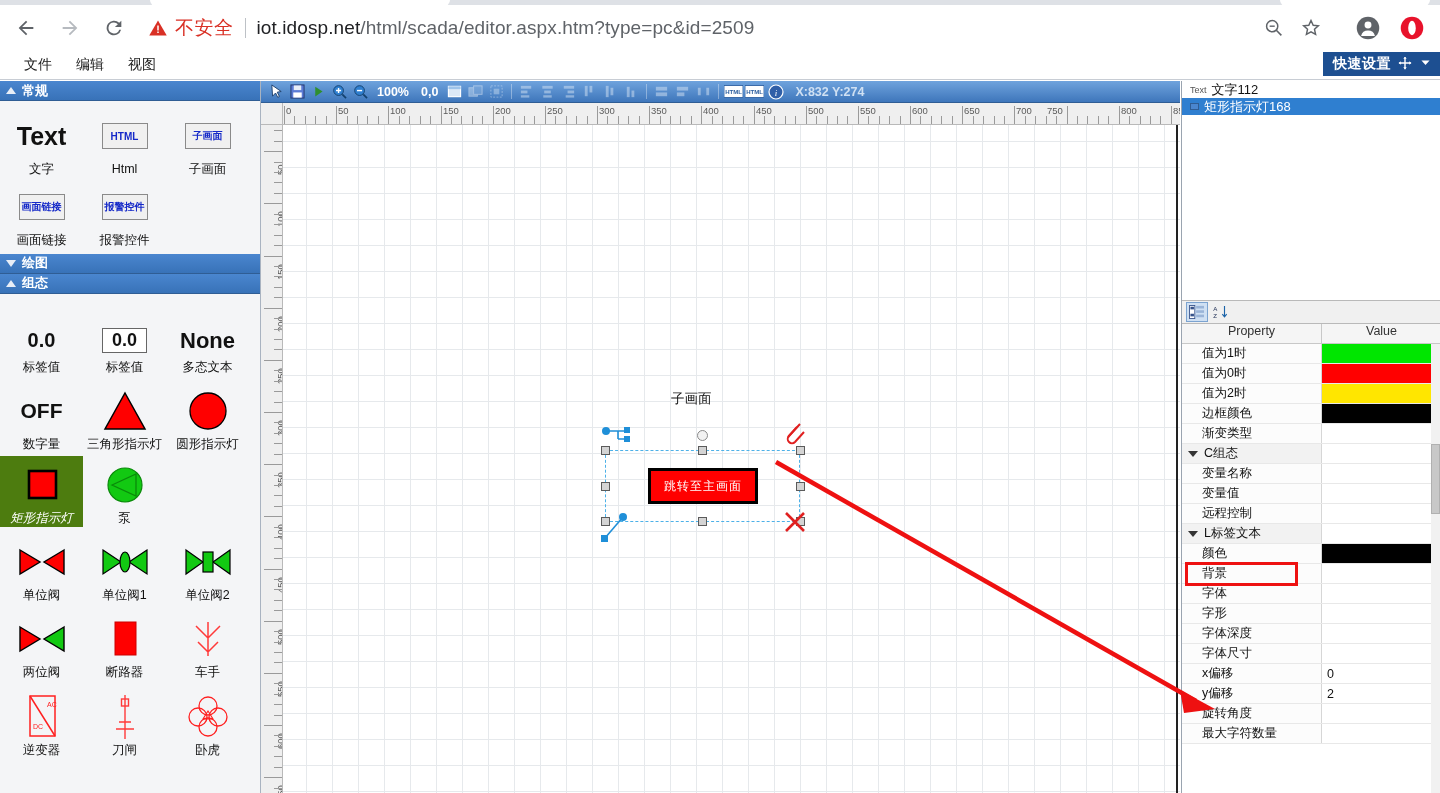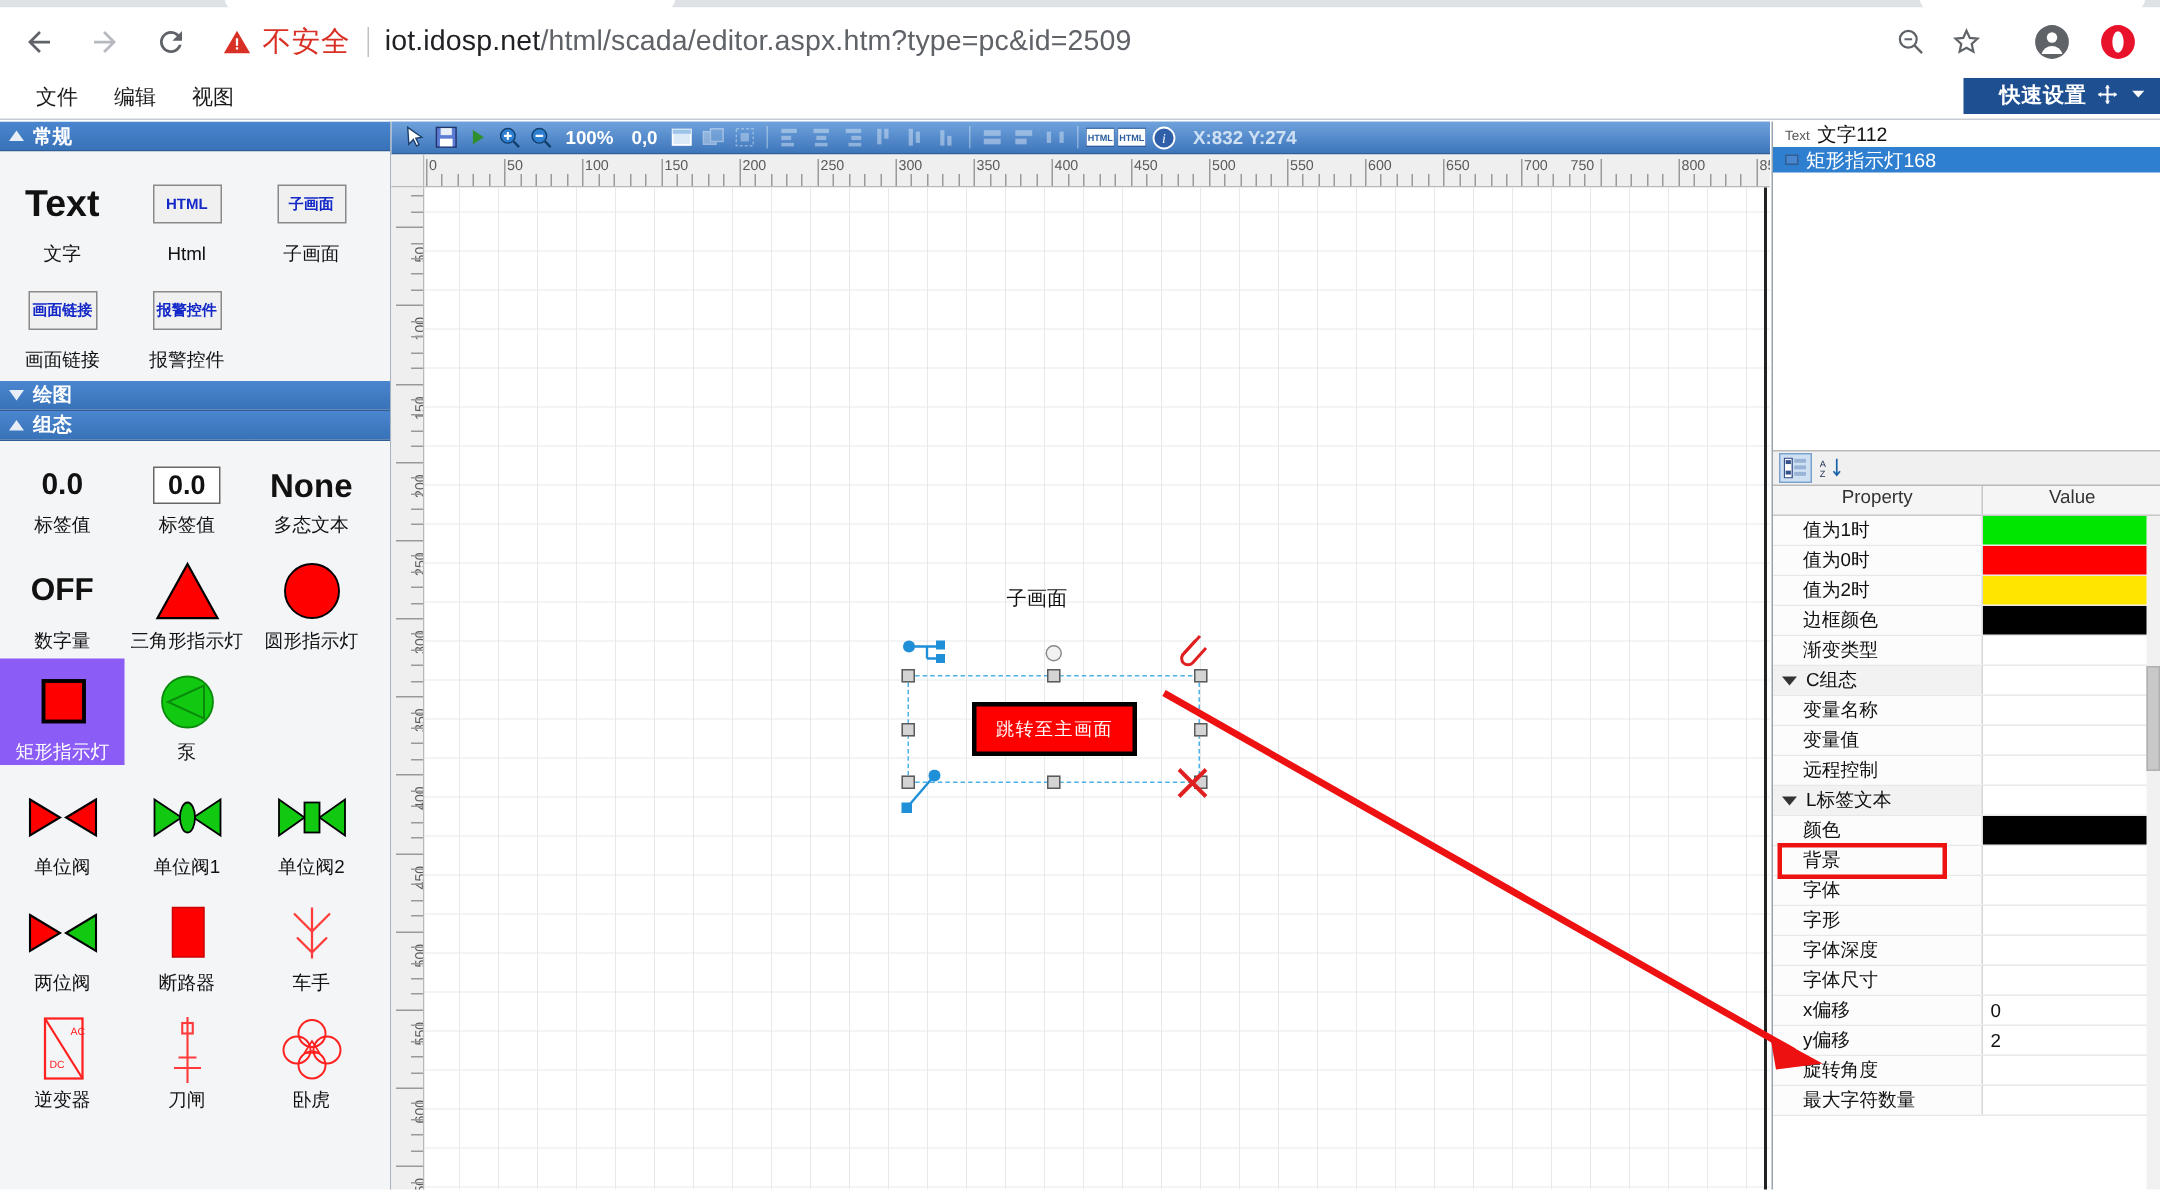--- a/index.html
+++ b/index.html
@@ -68,21 +68,21 @@
   #app-menubar {
     position: absolute; left: 0; top: 50px; width: 1440px; height: 30px;
     background: #ffffff; border-bottom: 1px solid #c8cdd4;
     display: flex; align-items: center; padding-left: 12px;
   }
   .menu-item {
     font-size: 14px; color: #1a1a1a; padding: 3px 12px; cursor: default;
   }
   #quick-settings {
     position: absolute; right: 0; top: 52px;
-    height: 24px; padding: 0 8px 0 24px;
+    height: 24px; padding: 0 8px 0 10px;
     background: #1d4f91; color: #ffffff;
     display: flex; align-items: center; gap: 7px;
     font-size: 14px;
   }
   #quick-settings .qs-label { font-weight: bold; letter-spacing: .5px; }
 
   
   #sidebar {
     position: absolute; left: 0; top: 81px; width: 261px; height: 712px;
     background: #f4f5f7; border-right: 1px solid #a9b3c0;
@@ -106,21 +106,21 @@
   }
   .palette {
     background: #f4f5f7; padding: 6px 0 4px 0;
   }
   .pal-row { display: flex; }
   .pal-cell {
     width: 83px; display: flex; flex-direction: column;
     align-items: center; justify-content: flex-start;
     padding: 6px 0 2px 0; cursor: default;
   }
-  .pal-cell.selected { background: #8b5cf6; }
+  .pal-cell.selected { background: #4d7c0f; font-style: italic; }
   .pal-art {
     height: 46px; display: flex; align-items: center; justify-content: center;
   }
   .pal-label {
     font-size: 12.5px; color: #111; margin-top: 3px; text-align: center;
     line-height: 1.15; max-width: 80px;
   }
   .pal-cell.selected .pal-label { color: #ffffff; }
   .art-text-big { font-size: 25px; font-weight: bold; color: #111; font-family:"Liberation Sans",sans-serif; }
   .art-box {
@@ -417,21 +417,21 @@
 
   <div class="panel-header">
     <span class="tri tri-down"></span>
     <span>绘图</span>
   </div>
 
   <div class="panel-header">
     <span class="tri tri-up"></span>
     <span>组态</span>
   </div>
-  <div class="palette" style="padding-top:8px">
+  <div class="palette" style="padding-top:25px">
     <div class="pal-row">
       <div class="pal-cell">
         <div class="pal-art" style="height:32px">
             <span class="art-num">0.0</span>
           </div>
         <div class="pal-label">标签值</div>
       </div>
       <div class="pal-cell">
         <div class="pal-art" style="height:32px">
             <span class="art-num-boxed">0.0</span>

